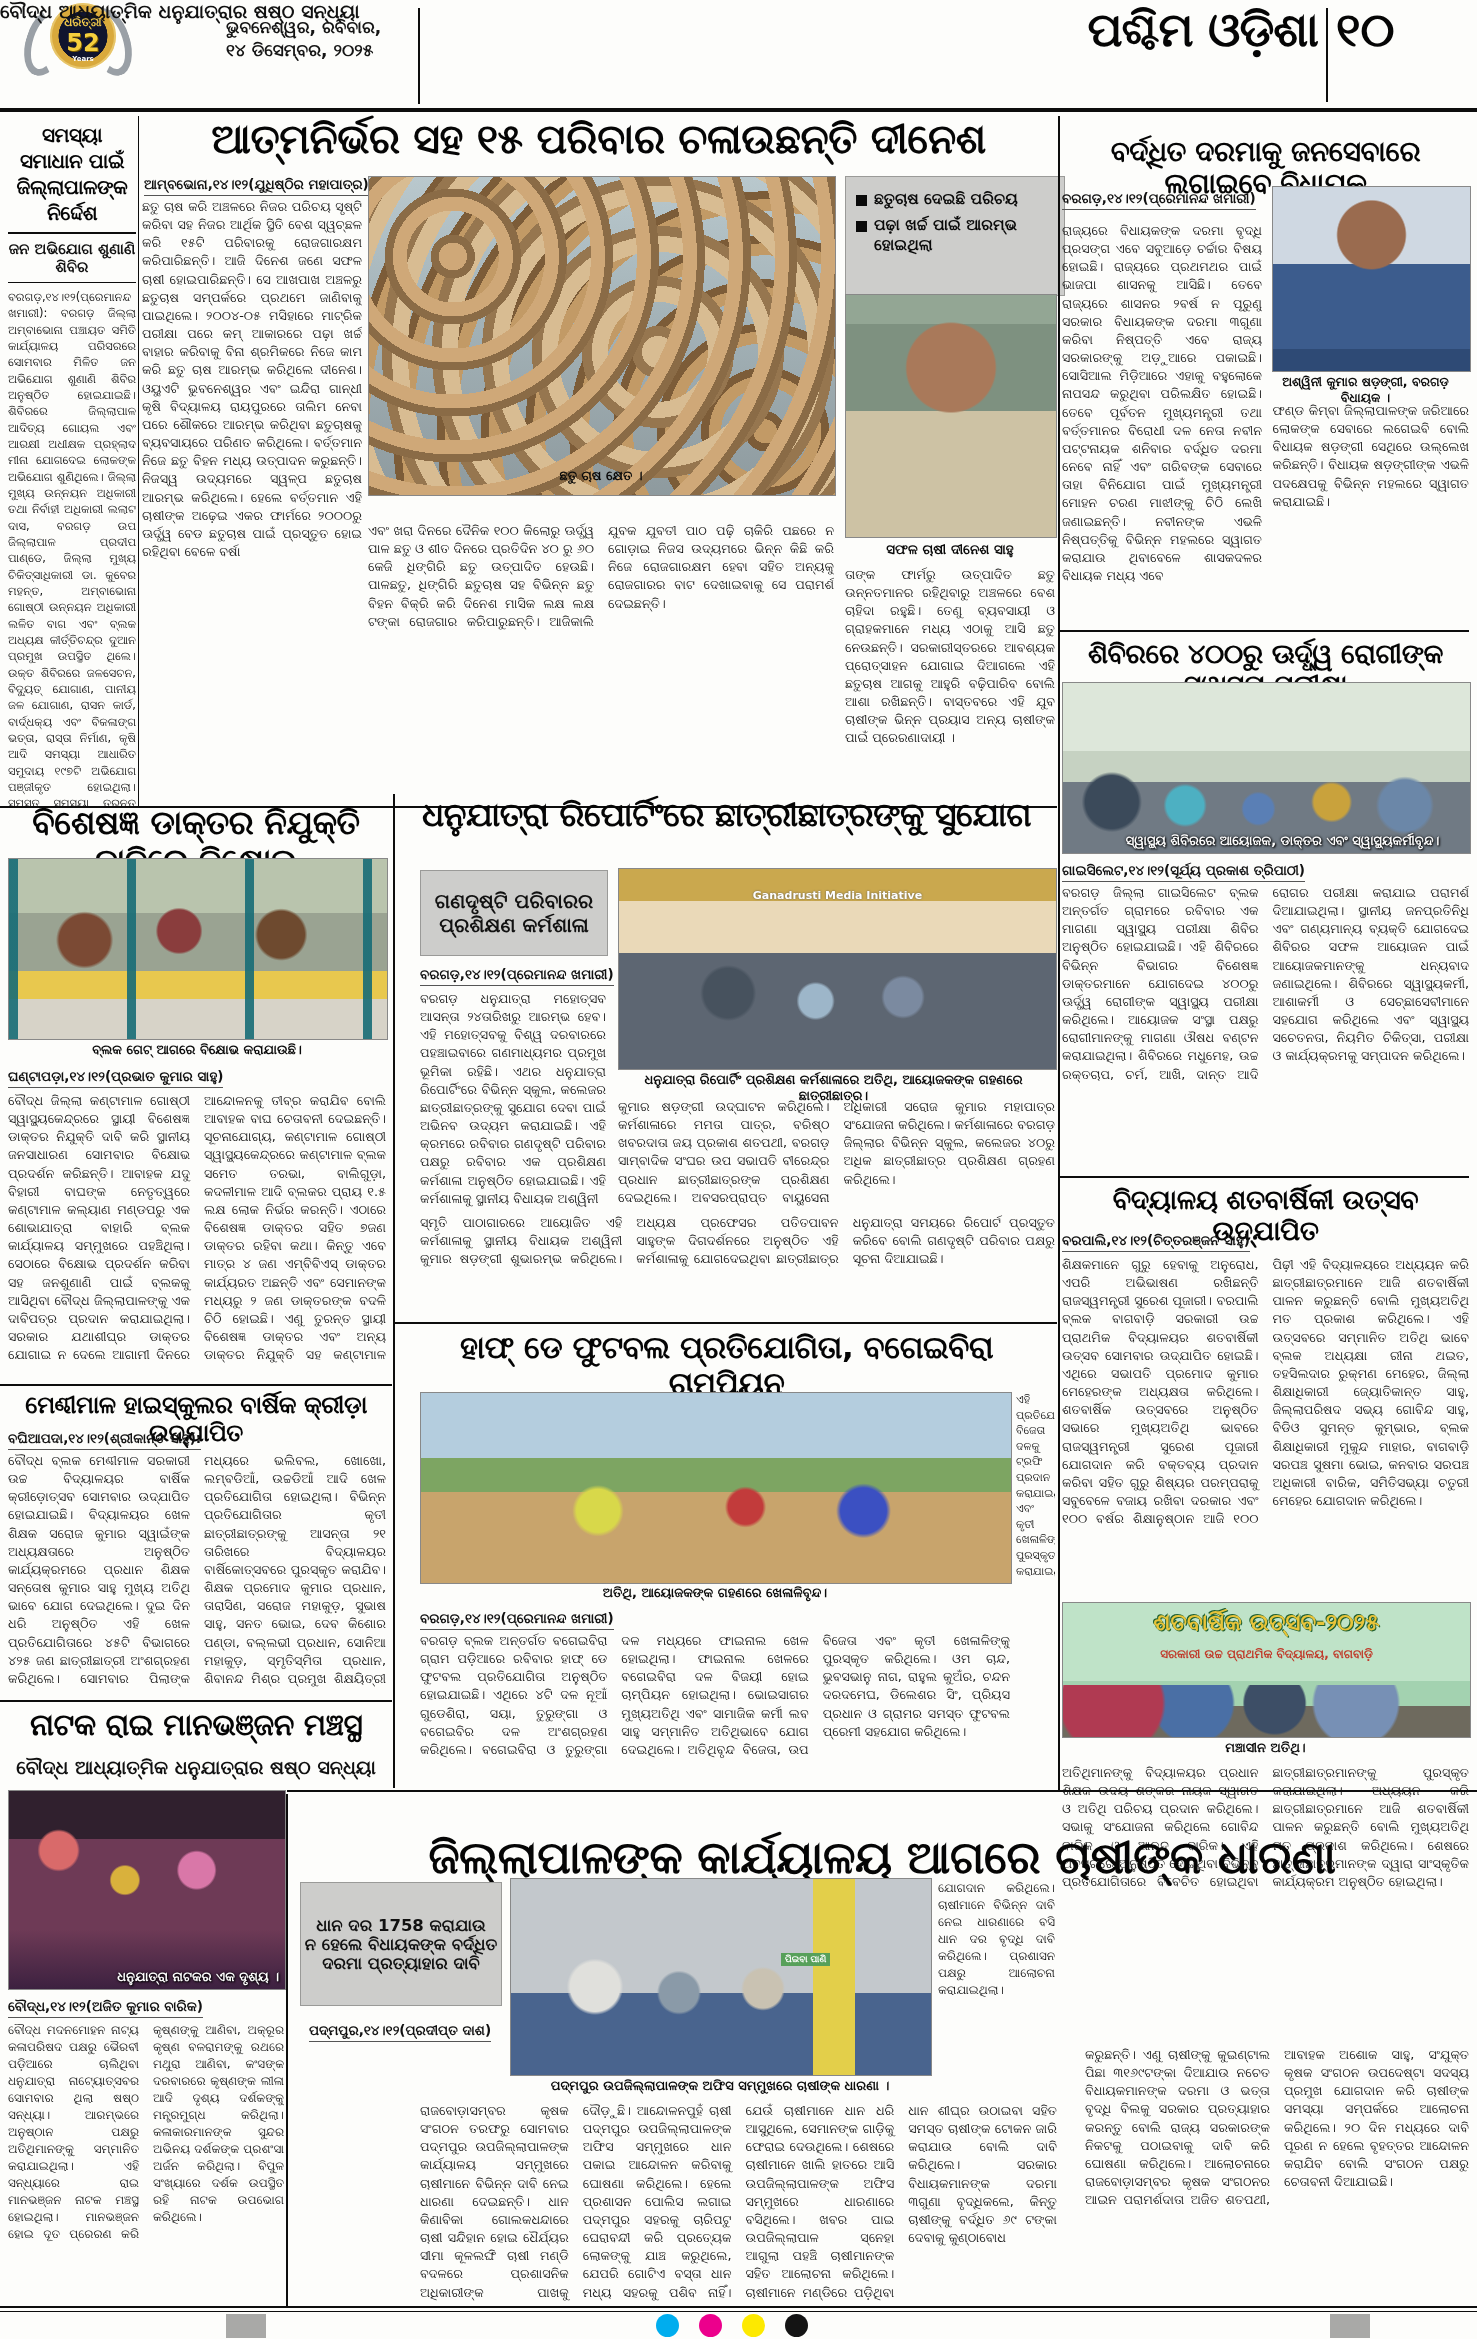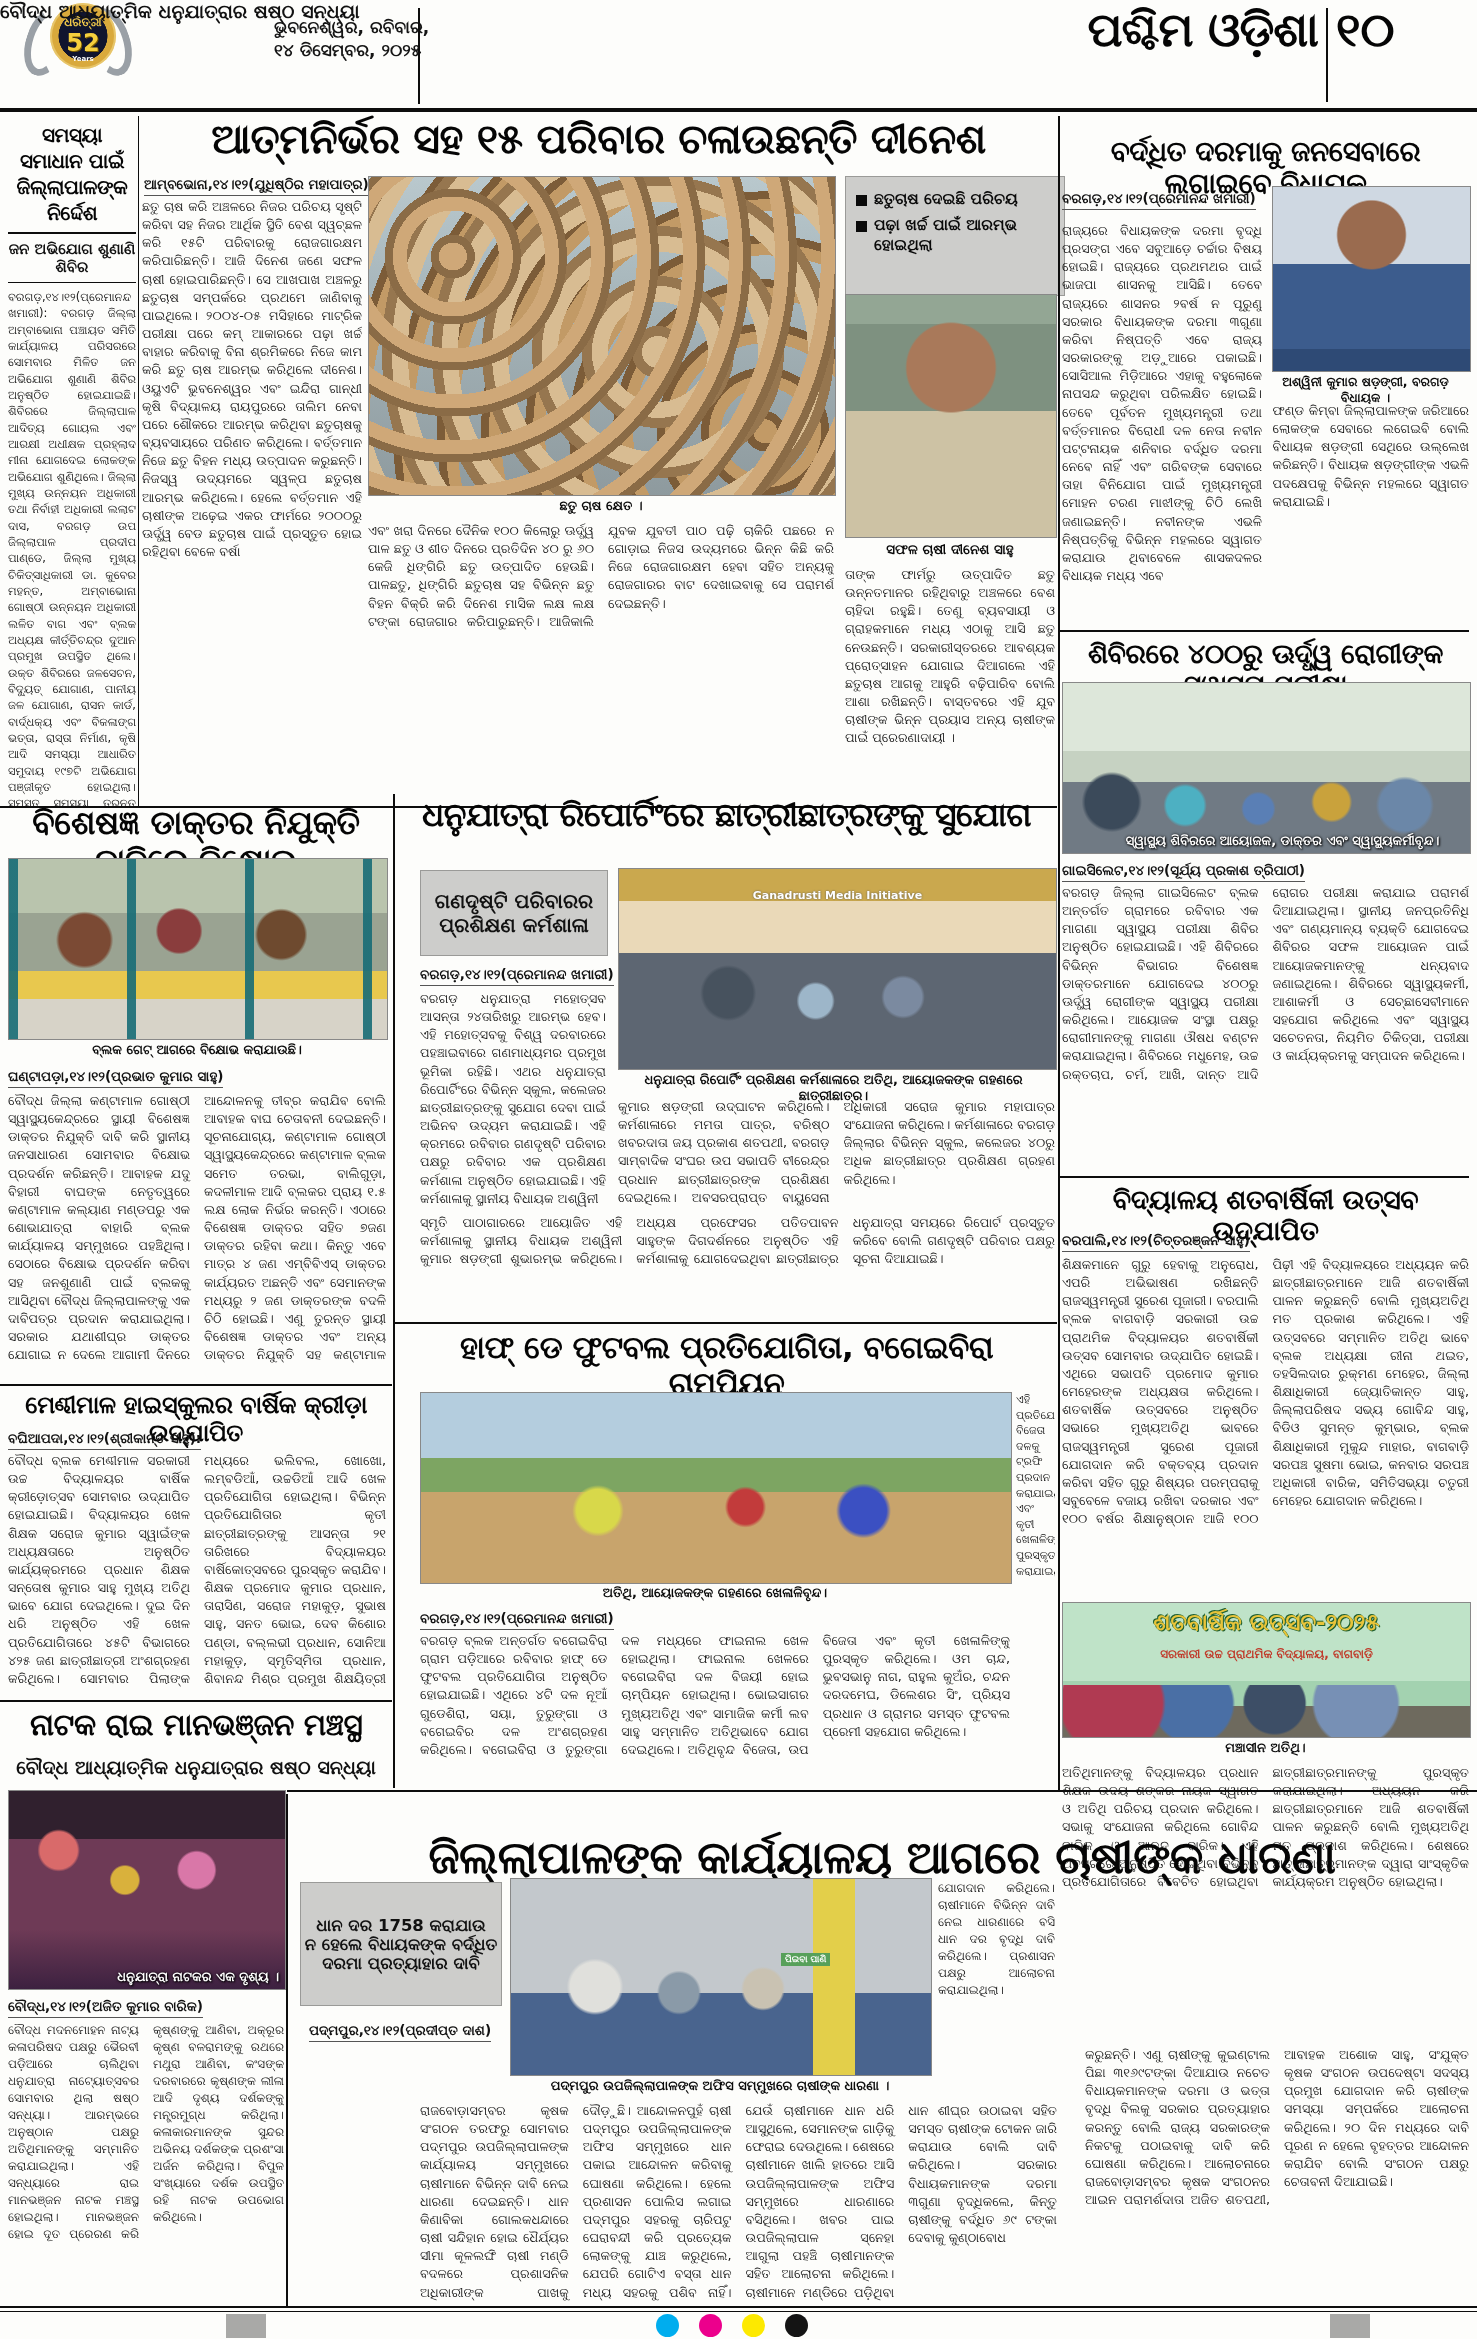--- a/index.html
+++ b/index.html
@@ -34,21 +34,21 @@
   .medal{position:absolute;left:24px;top:3px;width:150px;height:64px;}
   .medal .arcL,.medal .arcR{position:absolute;top:4px;width:26px;height:56px;border:7px solid #9aa0a6;border-radius:50%;}
   .medal .arcL{left:2px;border-right-color:transparent;border-top-color:transparent;border-bottom-color:#9aa0a6;transform:rotate(18deg);}
   .medal .arcR{right:44px;border-left-color:transparent;transform:rotate(-18deg);}
   .medal .wreath{position:absolute;left:26px;top:0px;width:66px;height:66px;border-radius:50%;
      background:radial-gradient(circle at 50% 50%, #10142e 0 52%, #d9a93c 53% 68%, #f3d990 69% 78%, #b8860b 79% 100%);
      box-shadow:0 0 0 2px #e7c56a inset;}
   .medal .pname{position:absolute;left:26px;top:12px;width:66px;text-align:center;color:#f0c84a;font-size:12px;font-weight:800;}
   .medal .pnum{position:absolute;left:26px;top:26px;width:66px;text-align:center;color:#f5cf3e;font-size:24px;font-weight:800;text-shadow:1px 1px 0 #7a5b00;}
   .medal .pyrs{position:absolute;left:26px;top:52px;width:66px;text-align:center;color:#fff;font-size:7px;font-weight:700;}
-  .dateline{position:absolute;left:226px;top:16px;width:190px;font-weight:800;font-size:17px;line-height:1.35;color:#151515;margin-left:48px;}
+  .dateline{position:absolute;left:226px;top:16px;width:190px;font-weight:800;font-size:17px;line-height:1.35;color:#151515;}
   .mast-title{position:absolute;left:988px;top:2px;width:330px;font-size:47px;font-weight:800;color:#050505;text-align:right;letter-spacing:-1px;}
   .mast-page{position:absolute;left:1336px;top:2px;width:120px;font-size:47px;font-weight:800;color:#050505;}
   .bullet-row{display:flex;align-items:flex-start;margin:6px 4px;}
   .bullet-icon{width:11px;height:11px;background:#0a0a0a;margin:6px 7px 0 2px;flex:0 0 11px;}
   .bullet-label{font-weight:800;font-size:15.5px;line-height:1.3;color:#0a0a0a;}
   
   .ph-mushroom{background:
      repeating-radial-gradient(circle at 18% 25%, #cfa878 0 14px, #8a6b46 14px 22px, rgba(0,0,0,0) 22px 46px),
      repeating-radial-gradient(circle at 62% 55%, #d8bc92 0 16px, #96764f 16px 26px, rgba(0,0,0,0) 26px 50px),
      repeating-radial-gradient(circle at 85% 80%, #c29a66 0 12px, #7c5c38 12px 20px, rgba(0,0,0,0) 20px 44px),
@@ -141,21 +141,21 @@
     <div class="rule" style="height:1px;margin:6px 0;"></div>
     <div class="body-text" style="font-size:11.5px;height:560px;">ବରଗଡ଼,୧୪।୧୨(ପ୍ରେମାନନ୍ଦ ଖମାରୀ): ବରଗଡ଼ ଜିଲ୍ଲା ଅମ୍ବାଭୋନା ପଞ୍ଚାୟତ ସମିତି କାର୍ଯ୍ୟାଳୟ ପରିସରରେ ସୋମବାର ମିଳିତ ଜନ ଅଭିଯୋଗ ଶୁଣାଣି ଶିବିର ଅନୁଷ୍ଠିତ ହୋଇଯାଇଛି। ଶିବିରରେ ଜିଲ୍ଲାପାଳ ଆଦିତ୍ୟ ଗୋୟଲ ଏବଂ ଆରକ୍ଷୀ ଅଧୀକ୍ଷକ ପ୍ରହ୍ଲାଦ ମୀନା ଯୋଗଦେଇ ଲୋକଙ୍କ ଅଭିଯୋଗ ଶୁଣିଥିଲେ। ଜିଲ୍ଲା ମୁଖ୍ୟ ଉନ୍ନୟନ ଅଧିକାରୀ ତଥା ନିର୍ବାହୀ ଅଧିକାରୀ ଲଲାଟ ଦାସ, ବରଗଡ଼ ଉପ ଜିଲ୍ଲାପାଳ ପ୍ରଦୀପ ପାଣ୍ଡେ, ଜିଲ୍ଲା ମୁଖ୍ୟ ଚିକିତ୍ସାଧିକାରୀ ଡା. କୁବେର ମହନ୍ତ, ଅମ୍ବାଭୋନା ଗୋଷ୍ଠୀ ଉନ୍ନୟନ ଅଧିକାରୀ ଲଳିତ ବାଗ ଏବଂ ବ୍ଲକ ଅଧ୍ୟକ୍ଷ କୀର୍ତ୍ତିଚନ୍ଦ୍ର ଦୁଆନ ପ୍ରମୁଖ ଉପସ୍ଥିତ ଥିଲେ। ଉକ୍ତ ଶିବିରରେ ଜଳସେଚନ, ବିଦ୍ୟୁତ୍ ଯୋଗାଣ, ପାନୀୟ ଜଳ ଯୋଗାଣ, ରାସନ କାର୍ଡ, ବାର୍ଦ୍ଧକ୍ୟ ଏବଂ ବିକଳାଙ୍ଗ ଭତ୍ତା, ରାସ୍ତା ନିର୍ମାଣ, କୃଷି ଆଦି ସମସ୍ୟା ଆଧାରିତ ସମୁଦାୟ ୧୯୭ଟି ଅଭିଯୋଗ ପଞ୍ଜୀକୃତ ହୋଇଥିଲା। ସମସ୍ତ ସମସ୍ୟା ତୁରନ୍ତ ସମାଧାନ କରିବା ପାଇଁ ଜିଲ୍ଲାପାଳ ବିଭାଗୀୟ ଅଧିକାରୀଙ୍କୁ ନିର୍ଦ୍ଦେଶ ଦେଇଥିଲେ।</div>
   </div>
   <div class="abs rule" style="left:138px;top:116px;width:1px;height:690px;"></div>
 
   <div class="abs hl h-main" style="left:142px;top:116px;width:913px;">ଆତ୍ମନିର୍ଭର ସହ ୧୫ ପରିବାର ଚଳାଉଛନ୍ତି ଦୀନେଶ</div>
   <div class="abs" style="left:144px;top:174px;"><span class="byline">ଆମ୍ବଭୋନା,୧୪।୧୨(ଯୁଧିଷ୍ଠିର ମହାପାତ୍ର):</span></div>
   <div class="abs body-text" style="left:142px;top:198px;width:220px;height:606px;">ଛତୁ ଚାଷ କରି ଅଞ୍ଚଳରେ ନିଜର ପରିଚୟ ସୃଷ୍ଟି କରିବା ସହ ନିଜର ଆର୍ଥିକ ସ୍ଥିତି ବେଶ ସ୍ୱଚ୍ଛଳ କରି ୧୫ଟି ପରିବାରକୁ ରୋଜଗାରକ୍ଷମ କରିପାରିଛନ୍ତି। ଆଜି ଦିନେଶ ଜଣେ ସଫଳ ଚାଷୀ ହୋଇପାରିଛନ୍ତି। ସେ ଆଖପାଖ ଅଞ୍ଚଳରୁ ଛତୁଚାଷ ସମ୍ପର୍କରେ ପ୍ରଥମେ ଜାଣିବାକୁ ପାଇଥିଲେ। ୨୦୦୪-୦୫ ମସିହାରେ ମାଟ୍ରିକ ପରୀକ୍ଷା ପରେ କମ୍ ଆକାରରେ ପଢ଼ା ଖର୍ଚ୍ଚ ବାହାର କରିବାକୁ ବିନା ଶ୍ରମିକରେ ନିଜେ କାମ କରି ଛତୁ ଚାଷ ଆରମ୍ଭ କରିଥିଲେ ଦୀନେଶ। ଓୟୁଏଟି ଭୁବନେଶ୍ୱର ଏବଂ ଇନ୍ଦିରା ଗାନ୍ଧୀ କୃଷି ବିଦ୍ୟାଳୟ ରାୟପୁରରେ ତାଲିମ ନେବା ପରେ ଶୌକରେ ଆରମ୍ଭ କରିଥିବା ଛତୁଚାଷକୁ ବ୍ୟବସାୟରେ ପରିଣତ କରିଥିଲେ। ବର୍ତ୍ତମାନ ନିଜେ ଛତୁ ବିହନ ମଧ୍ୟ ଉତ୍ପାଦନ କରୁଛନ୍ତି। ନିଜସ୍ୱ ଉଦ୍ୟମରେ ସ୍ୱଳ୍ପ ଛତୁଚାଷ ଆରମ୍ଭ କରିଥିଲେ। ହେଲେ ବର୍ତ୍ତମାନ ଏହି ଚାଷୀଙ୍କ ଅଢ଼େଇ ଏକର ଫାର୍ମରେ ୨୦୦୦ରୁ ଊର୍ଦ୍ଧ୍ୱ ବେଡ ଛତୁଚାଷ ପାଇଁ ପ୍ରସ୍ତୁତ ହୋଇ ରହିଥିବା ବେଳେ ବର୍ଷା</div>
 
   <div class="abs photo ph-mushroom" style="left:368px;top:176px;width:466px;height:318px;"></div>
-  <div class="abs caption" style="left:368px;top:498px;width:466px;">ଛତୁ ଚାଷ କ୍ଷେତ ।</div>
+  <div class="abs caption" style="left:368px;top:468px;width:466px;">ଛତୁ ଚାଷ କ୍ଷେତ ।</div>
 
   <div class="abs graybox" style="left:845px;top:176px;width:210px;height:106px;padding:6px 4px;">
     <div class="bullet-row">
       <span class="bullet-icon"></span>
       <span class="bullet-label">ଛତୁଚାଷ ଦେଇଛି ପରିଚୟ</span>
     </div>
     <div class="bullet-row">
       <span class="bullet-icon"></span>
       <span class="bullet-label">ପଢ଼ା ଖର୍ଚ୍ଚ ପାଇଁ ଆରମ୍ଭ ହୋଇଥିଲା</span>
     </div>

